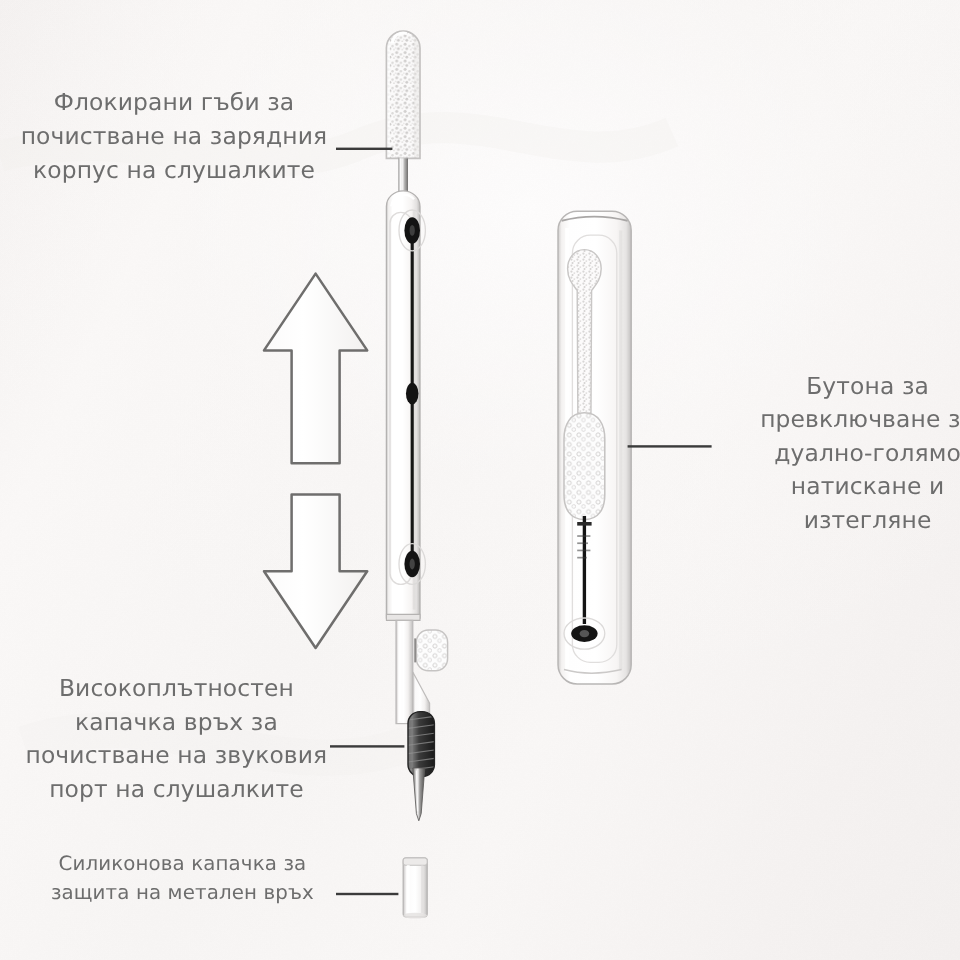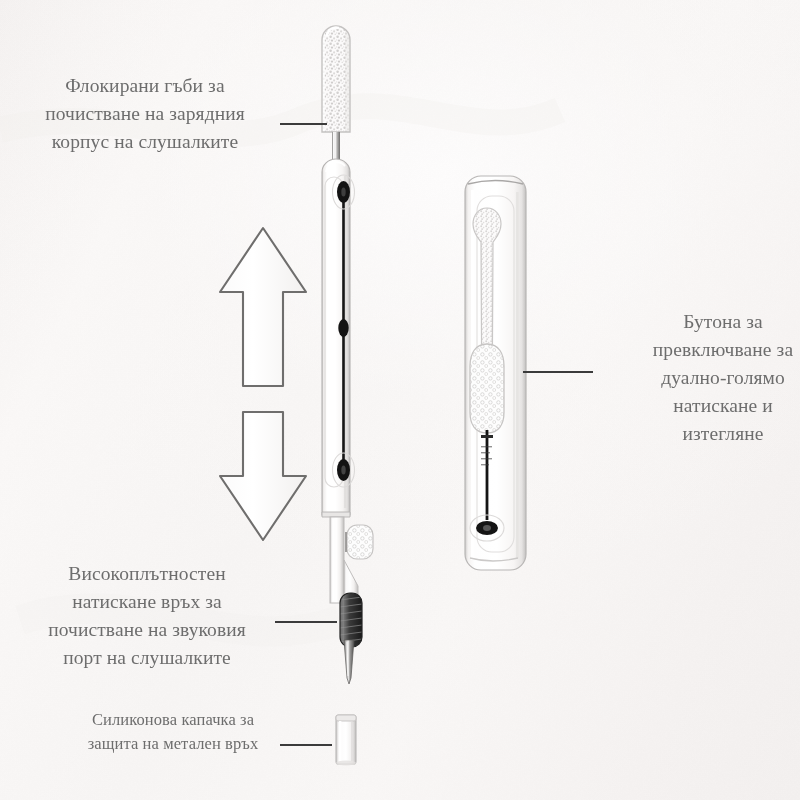--- a/index.html
+++ b/index.html
@@ -28,26 +28,25 @@
     opacity: .5;
   }
   
   .callout {
     position: absolute;
     color: #6d6d6d;
     font-size: 19.5px;
     line-height: 28px;
     letter-spacing: .1px;
     white-space: pre-line;
-    font-family: Liberation Serif, serif;
   }
   #callout-sponge   { left: 0px;   top: 72px;  width: 290px; text-align: center; }
   #callout-button   { left: 625px; top: 308px; width: 196px; text-align: center; }
   #callout-tip      { left: 0px;   top: 560px; width: 294px; text-align: center; }
-  #callout-cap      { left: 45px;  top: 708px; width: 256px; text-align: center; font-size: 16.5px; line-height: 24px; }
+  #callout-cap      { left: 24px;  top: 708px; width: 256px; text-align: center; font-size: 16.5px; line-height: 24px; }
 
   .leader {
     position: absolute;
     height: 2px;
     background: #3b3b3b;
   }
   #leader-sponge { left: 280px; top: 123px; width: 47px; }
   #leader-button { left: 523px; top: 371px; width: 70px; }
   #leader-tip    { left: 275px; top: 621px; width: 62px; }
   #leader-cap    { left: 280px; top: 744px; width: 52px; }
@@ -327,19 +326,19 @@
 
   <div class="callout" id="callout-sponge">Флокирани гъби за
 почистване на зарядния
 корпус на слушалките</div>
   <div class="callout" id="callout-button">Бутона за
 превключване за
 дуално-голямо
 натискане и
 изтегляне</div>
   <div class="callout" id="callout-tip">Високоплътностен
-натискане връх за
+капачка връх за
 почистване на звуковия
 порт на слушалките</div>
   <div class="callout" id="callout-cap">Силиконова капачка за
 защита на метален връх</div>
 
 </div>
 
 </body></html>

